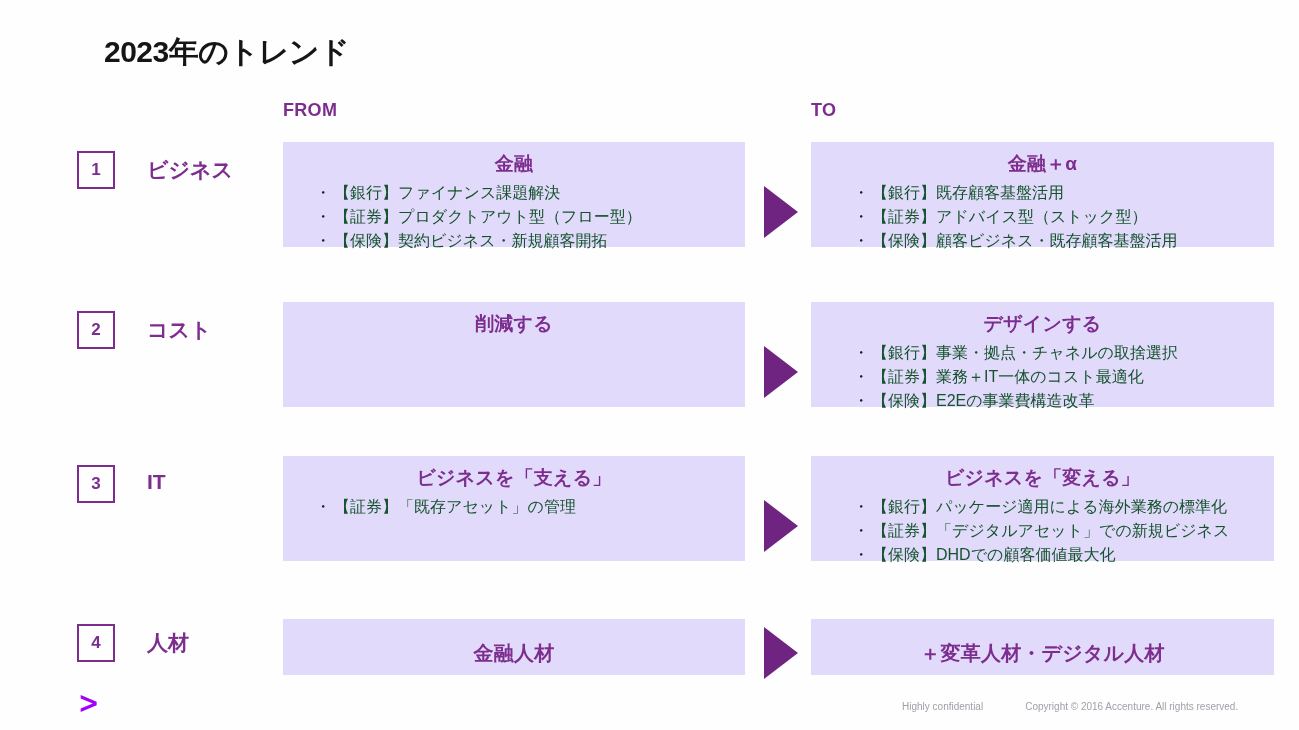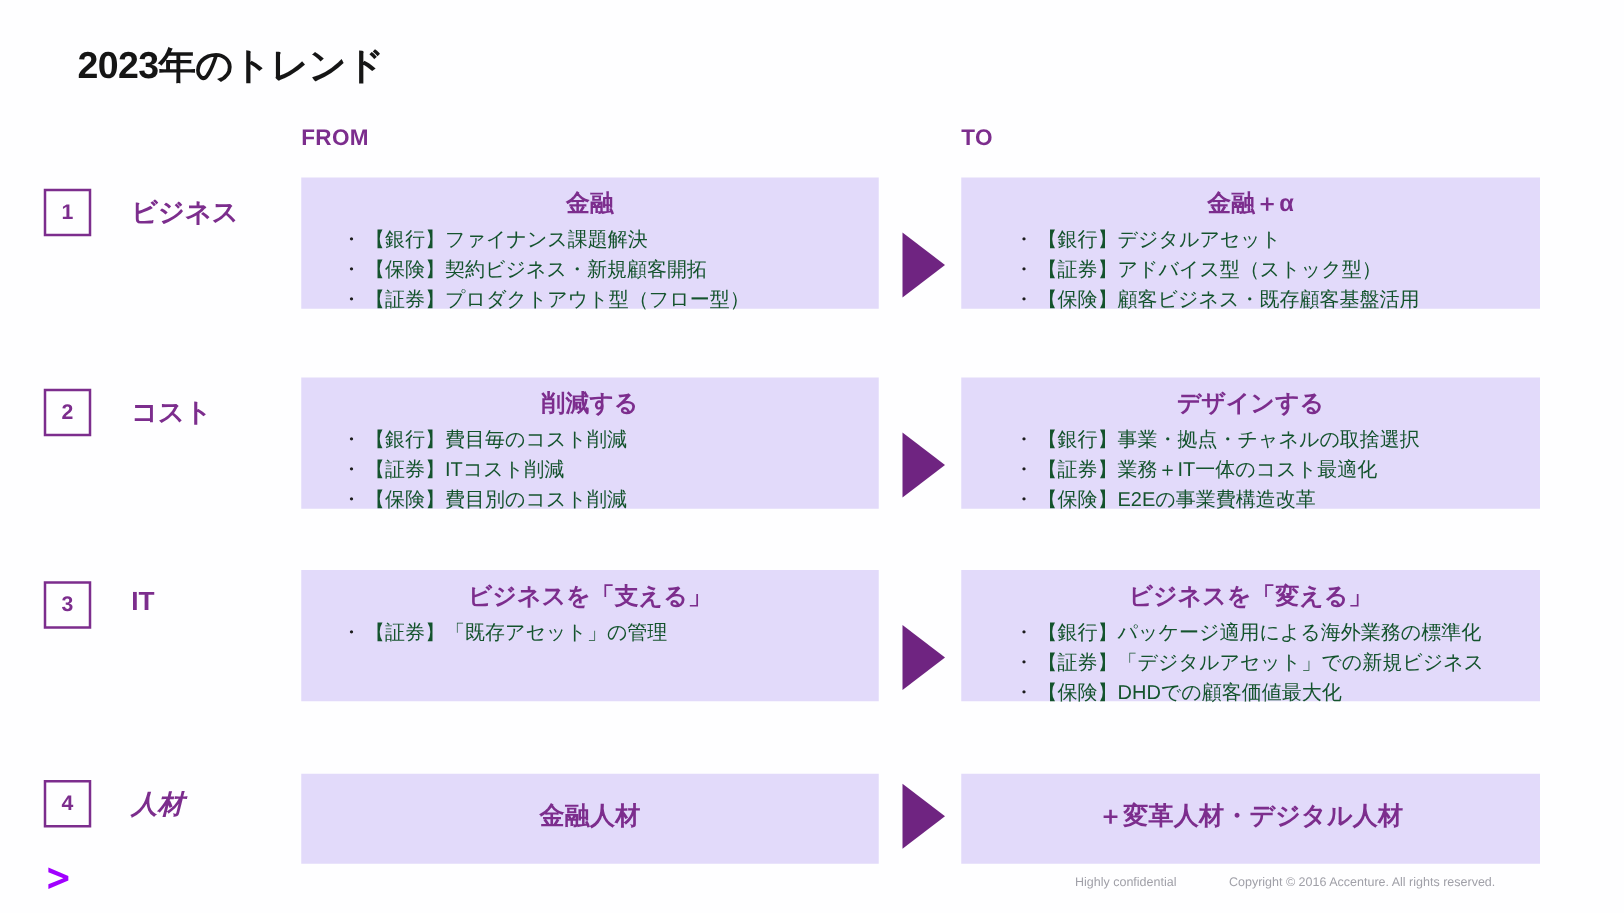--- a/index.html
+++ b/index.html
@@ -10,20 +10,21 @@
     width: 1299px;
     height: 730px;
     background: #fefeff;
     font-family: "Liberation Sans", sans-serif;
     overflow: hidden;
     position: relative;
   }
   #slide {
     position: absolute;
     inset: 0;
+    margin-left: 42px;
   }
 
   
   #slide-title {
     position: absolute;
     left: 62px;
     top: 32px;
     font-size: 30px;
     font-weight: bold;
     color: #151515;
@@ -76,32 +77,32 @@
   
   .cat-label {
     position: absolute;
     left: 105px;
     font-size: 21px;
     font-weight: bold;
     color: #7c2d8d;
     white-space: nowrap;
   }
   .row-1 .cat-label, .row-2 .cat-label, .row-3 .cat-label { top: 14px; }
-  .row-4 .cat-label { top: 10px; font-style: italic; }
+  .row-4 .cat-label { top: 10px; }
 
   
   .panel {
     position: absolute;
     background: #e2dafa;
     box-sizing: border-box;
   }
   .panel-from { left: 241px; width: 462px; }
   .panel-to   { left: 769px; width: 463px; }
   .row-1 .panel, .row-2 .panel, .row-3 .panel { top: 0; height: 105px; }
-  .row-4 .panel { top: 0; height: 72px; }
+  .row-4 .panel { top: 0; height: 56px; }
 
   .panel-title {
     font-size: 19px;
     font-weight: bold;
     color: #7c2d8d;
     text-align: center;
     padding-top: 11px;
     line-height: 1.15;
     letter-spacing: 0.2px;
   }
@@ -186,45 +187,40 @@
   <div class="col-header" id="col-header-from">FROM</div>
   <div class="col-header" id="col-header-to">TO</div>
 
   <div class="row row-1">
     <div class="num-badge">1</div>
     <div class="cat-label">ビジネス</div>
     <div class="panel panel-from">
       <div class="panel-title">金融</div>
       <ul class="bullets">
         <li>【銀行】ファイナンス課題解決</li>
+        <li>【証券】プロダクトアウト型（フロー型）</li>
         <li>【保険】契約ビジネス・新規顧客開拓</li>
-        <li>【証券】プロダクトアウト型（フロー型）</li>
       </ul>
     </div>
     <div class="arrow"></div>
     <div class="panel panel-to">
       <div class="panel-title">金融＋α</div>
       <ul class="bullets">
-        <li>【銀行】デジタルアセット</li>
+        <li>【銀行】既存顧客基盤活用</li>
         <li>【証券】アドバイス型（ストック型）</li>
         <li>【保険】顧客ビジネス・既存顧客基盤活用</li>
       </ul>
     </div>
   </div>
 
   <div class="row row-2">
     <div class="num-badge">2</div>
     <div class="cat-label">コスト</div>
     <div class="panel panel-from">
       <div class="panel-title">削減する</div>
-      <ul class="bullets">
-        <li>【銀行】費目毎のコスト削減</li>
-        <li>【証券】ITコスト削減</li>
-        <li>【保険】費目別のコスト削減</li>
-      </ul>
     </div>
     <div class="arrow"></div>
     <div class="panel panel-to">
       <div class="panel-title">デザインする</div>
       <ul class="bullets">
         <li>【銀行】事業・拠点・チャネルの取捨選択</li>
         <li>【証券】業務＋IT一体のコスト最適化</li>
         <li>【保険】E2Eの事業費構造改革</li>
       </ul>
     </div>

